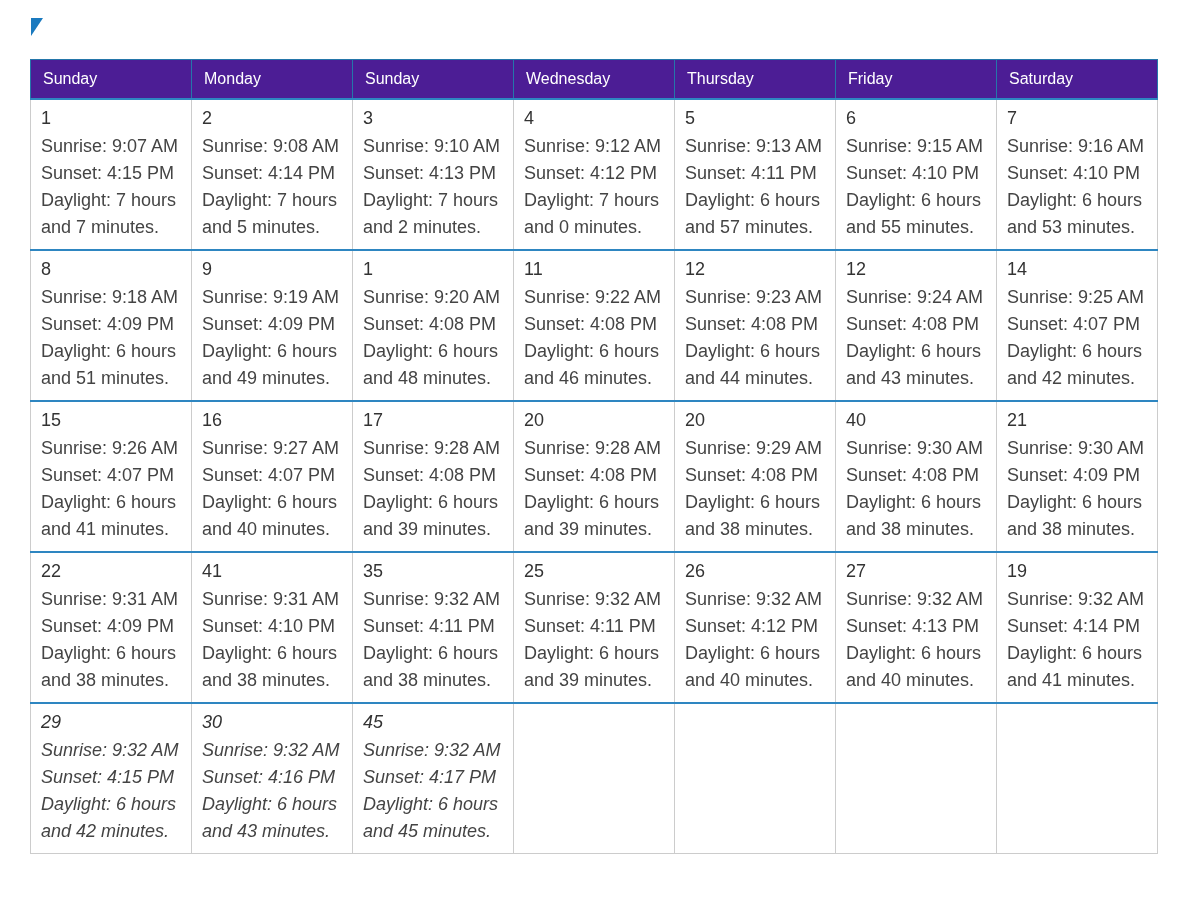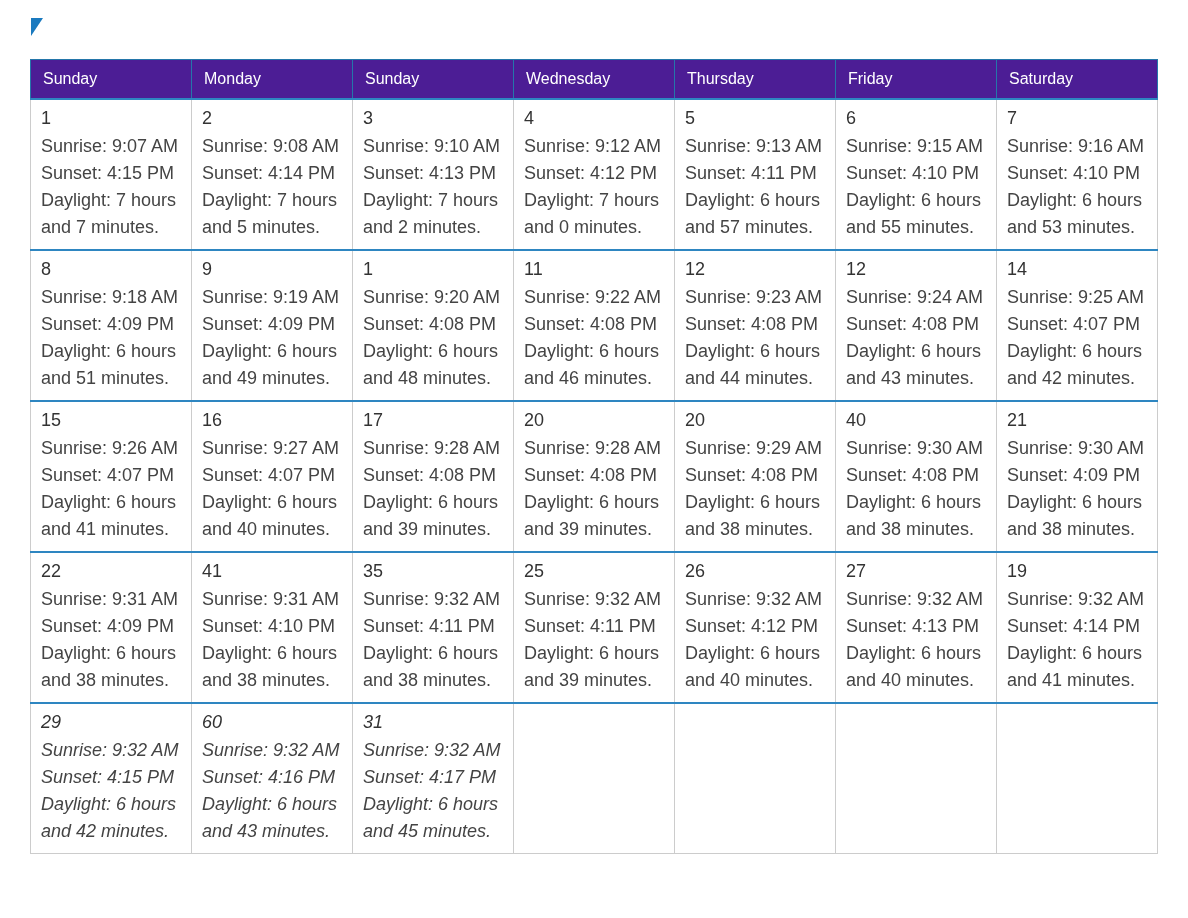--- a/index.html
+++ b/index.html
@@ -265,25 +265,25 @@
           <span class="day-number">19</span>
           <div class="day-info">Sunrise: 9:32 AM<br>Sunset: 4:14 PM<br>Daylight: 6 hours<br>and 41 minutes.</div>
         </td>
       </tr>
       <tr>
         <td>
           <span class="day-number">29</span>
           <div class="day-info">Sunrise: 9:32 AM<br>Sunset: 4:15 PM<br>Daylight: 6 hours<br>and 42 minutes.</div>
         </td>
         <td>
-          <span class="day-number">60</span>
+          <span class="day-number">30</span>
           <div class="day-info">Sunrise: 9:32 AM<br>Sunset: 4:16 PM<br>Daylight: 6 hours<br>and 43 minutes.</div>
         </td>
         <td>
-          <span class="day-number">31</span>
+          <span class="day-number">45</span>
           <div class="day-info">Sunrise: 9:32 AM<br>Sunset: 4:17 PM<br>Daylight: 6 hours<br>and 45 minutes.</div>
         </td>
         <td class="empty-cell"></td>
         <td class="empty-cell"></td>
         <td class="empty-cell"></td>
         <td class="empty-cell"></td>
       </tr>
     </tbody>
 </table>
 

